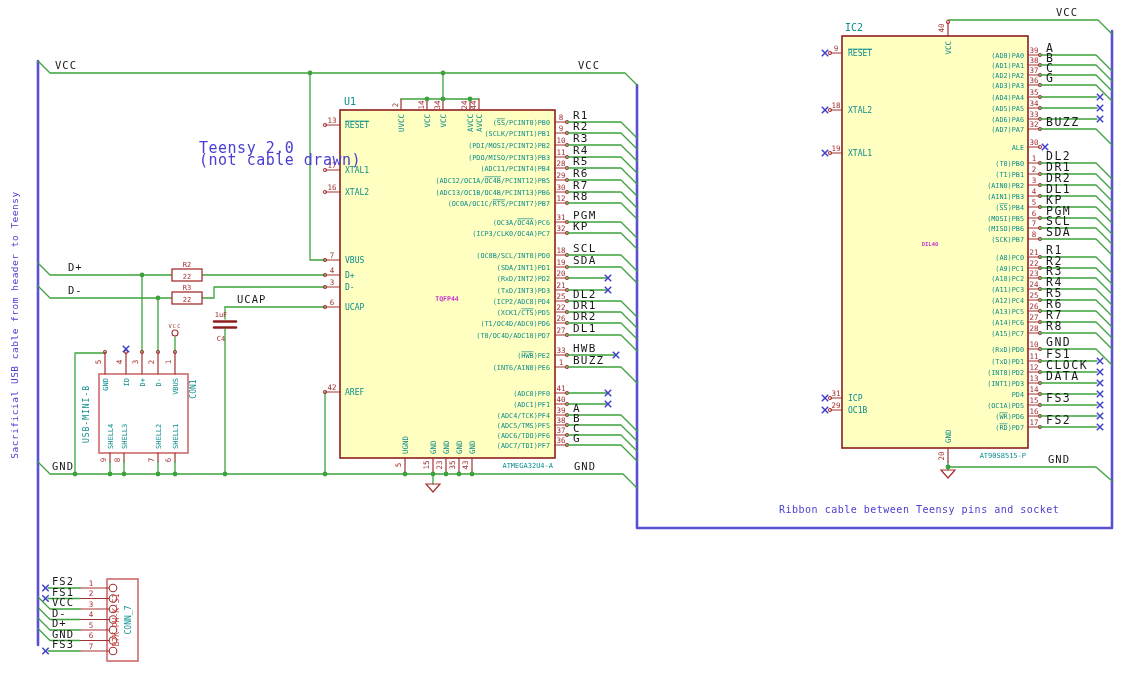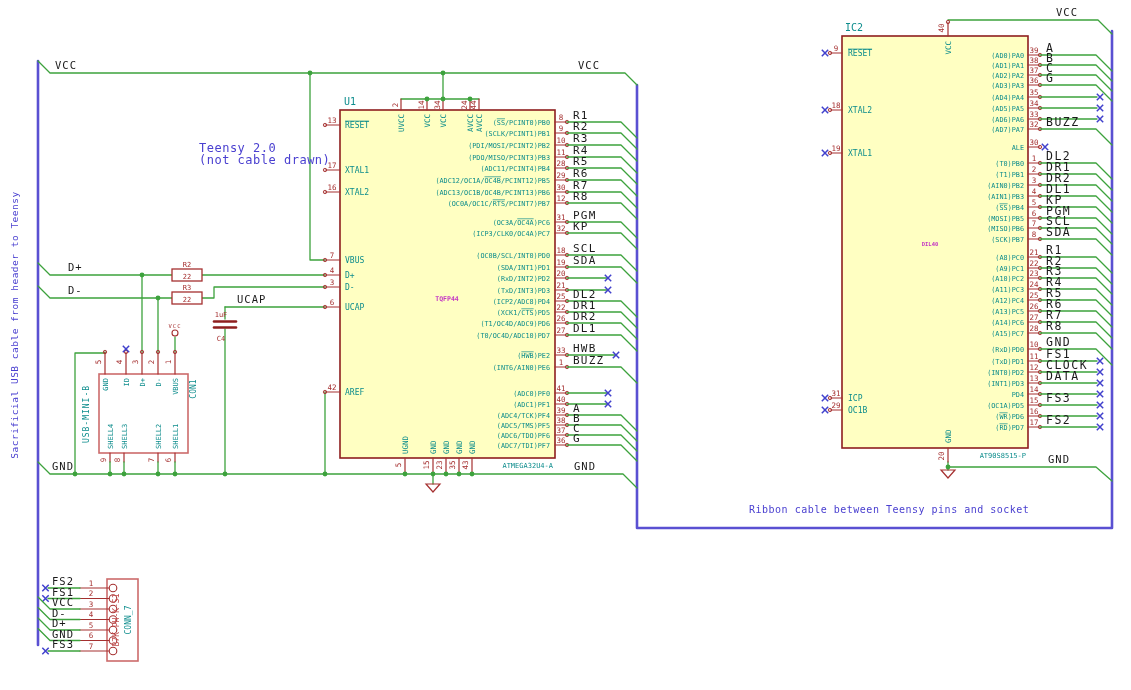--- a/index.html
+++ b/index.html
@@ -2,22 +2,22 @@
 <html><head>
 <meta charset="utf-8">
 <style>
   html,body{margin:0;padding:0;background:#ffffff;}
   #stage{position:relative;width:1131px;height:690px;background:#fff;overflow:hidden;
          font-family:"DejaVu Sans Mono",monospace;}
   svg text{font-family:"DejaVu Sans Mono",monospace;}
   .cap{position:absolute;color:#4a40d0;white-space:nowrap;letter-spacing:.5px;}
   #cap-sacrificial{left:14px;top:325px;font-size:9.5px;
     transform:translate(-50%,-50%) rotate(-90deg);}
-  #cap-teensy{left:199px;top:142px;font-size:12px;line-height:12px;}
-  #cap-ribbon{left:749px;top:504px;font-size:10px;}
+  #cap-teensy{left:199px;top:142px;font-size:15px;line-height:12px;}
+  #cap-ribbon{left:779px;top:504px;font-size:10px;}
 </style>
 </head>
 <body>
 
 <div id="stage">
   <div class="cap" id="cap-sacrificial">Sacrificial USB cable from header to Teensy</div>
   <div class="cap" id="cap-teensy">
     <div>Teensy 2.0</div>
     <div>(not cable drawn)</div>
   </div>

